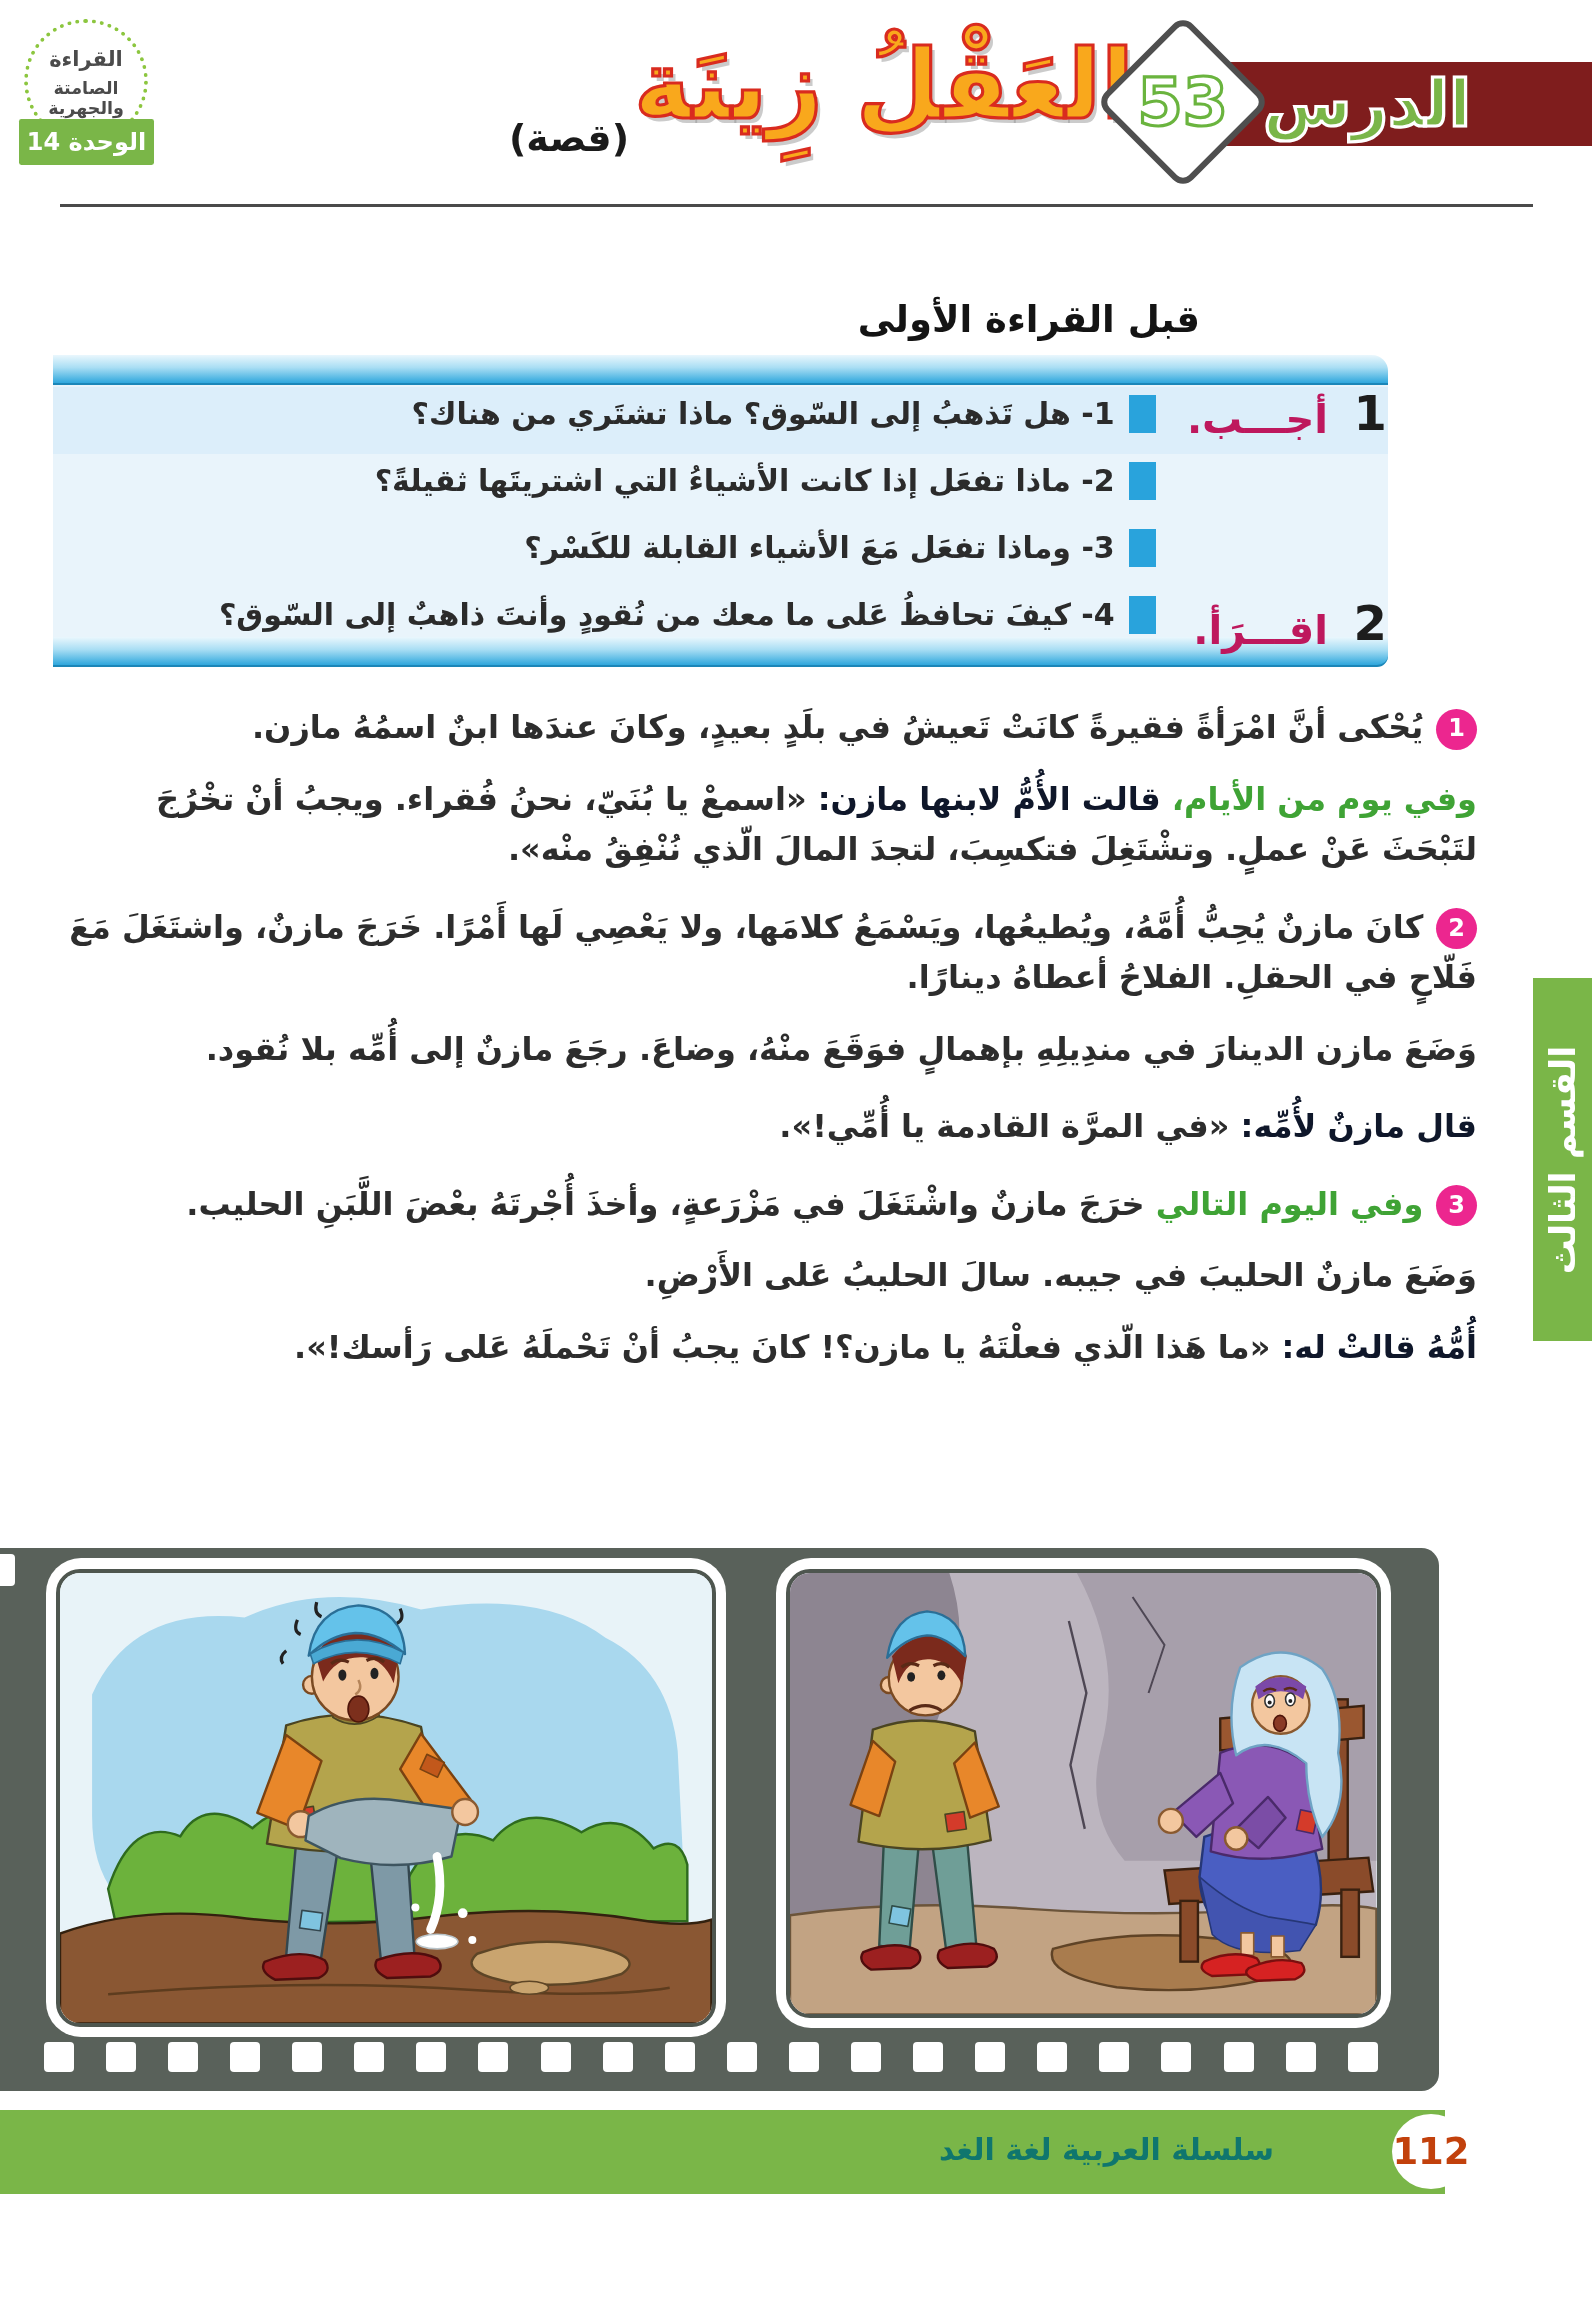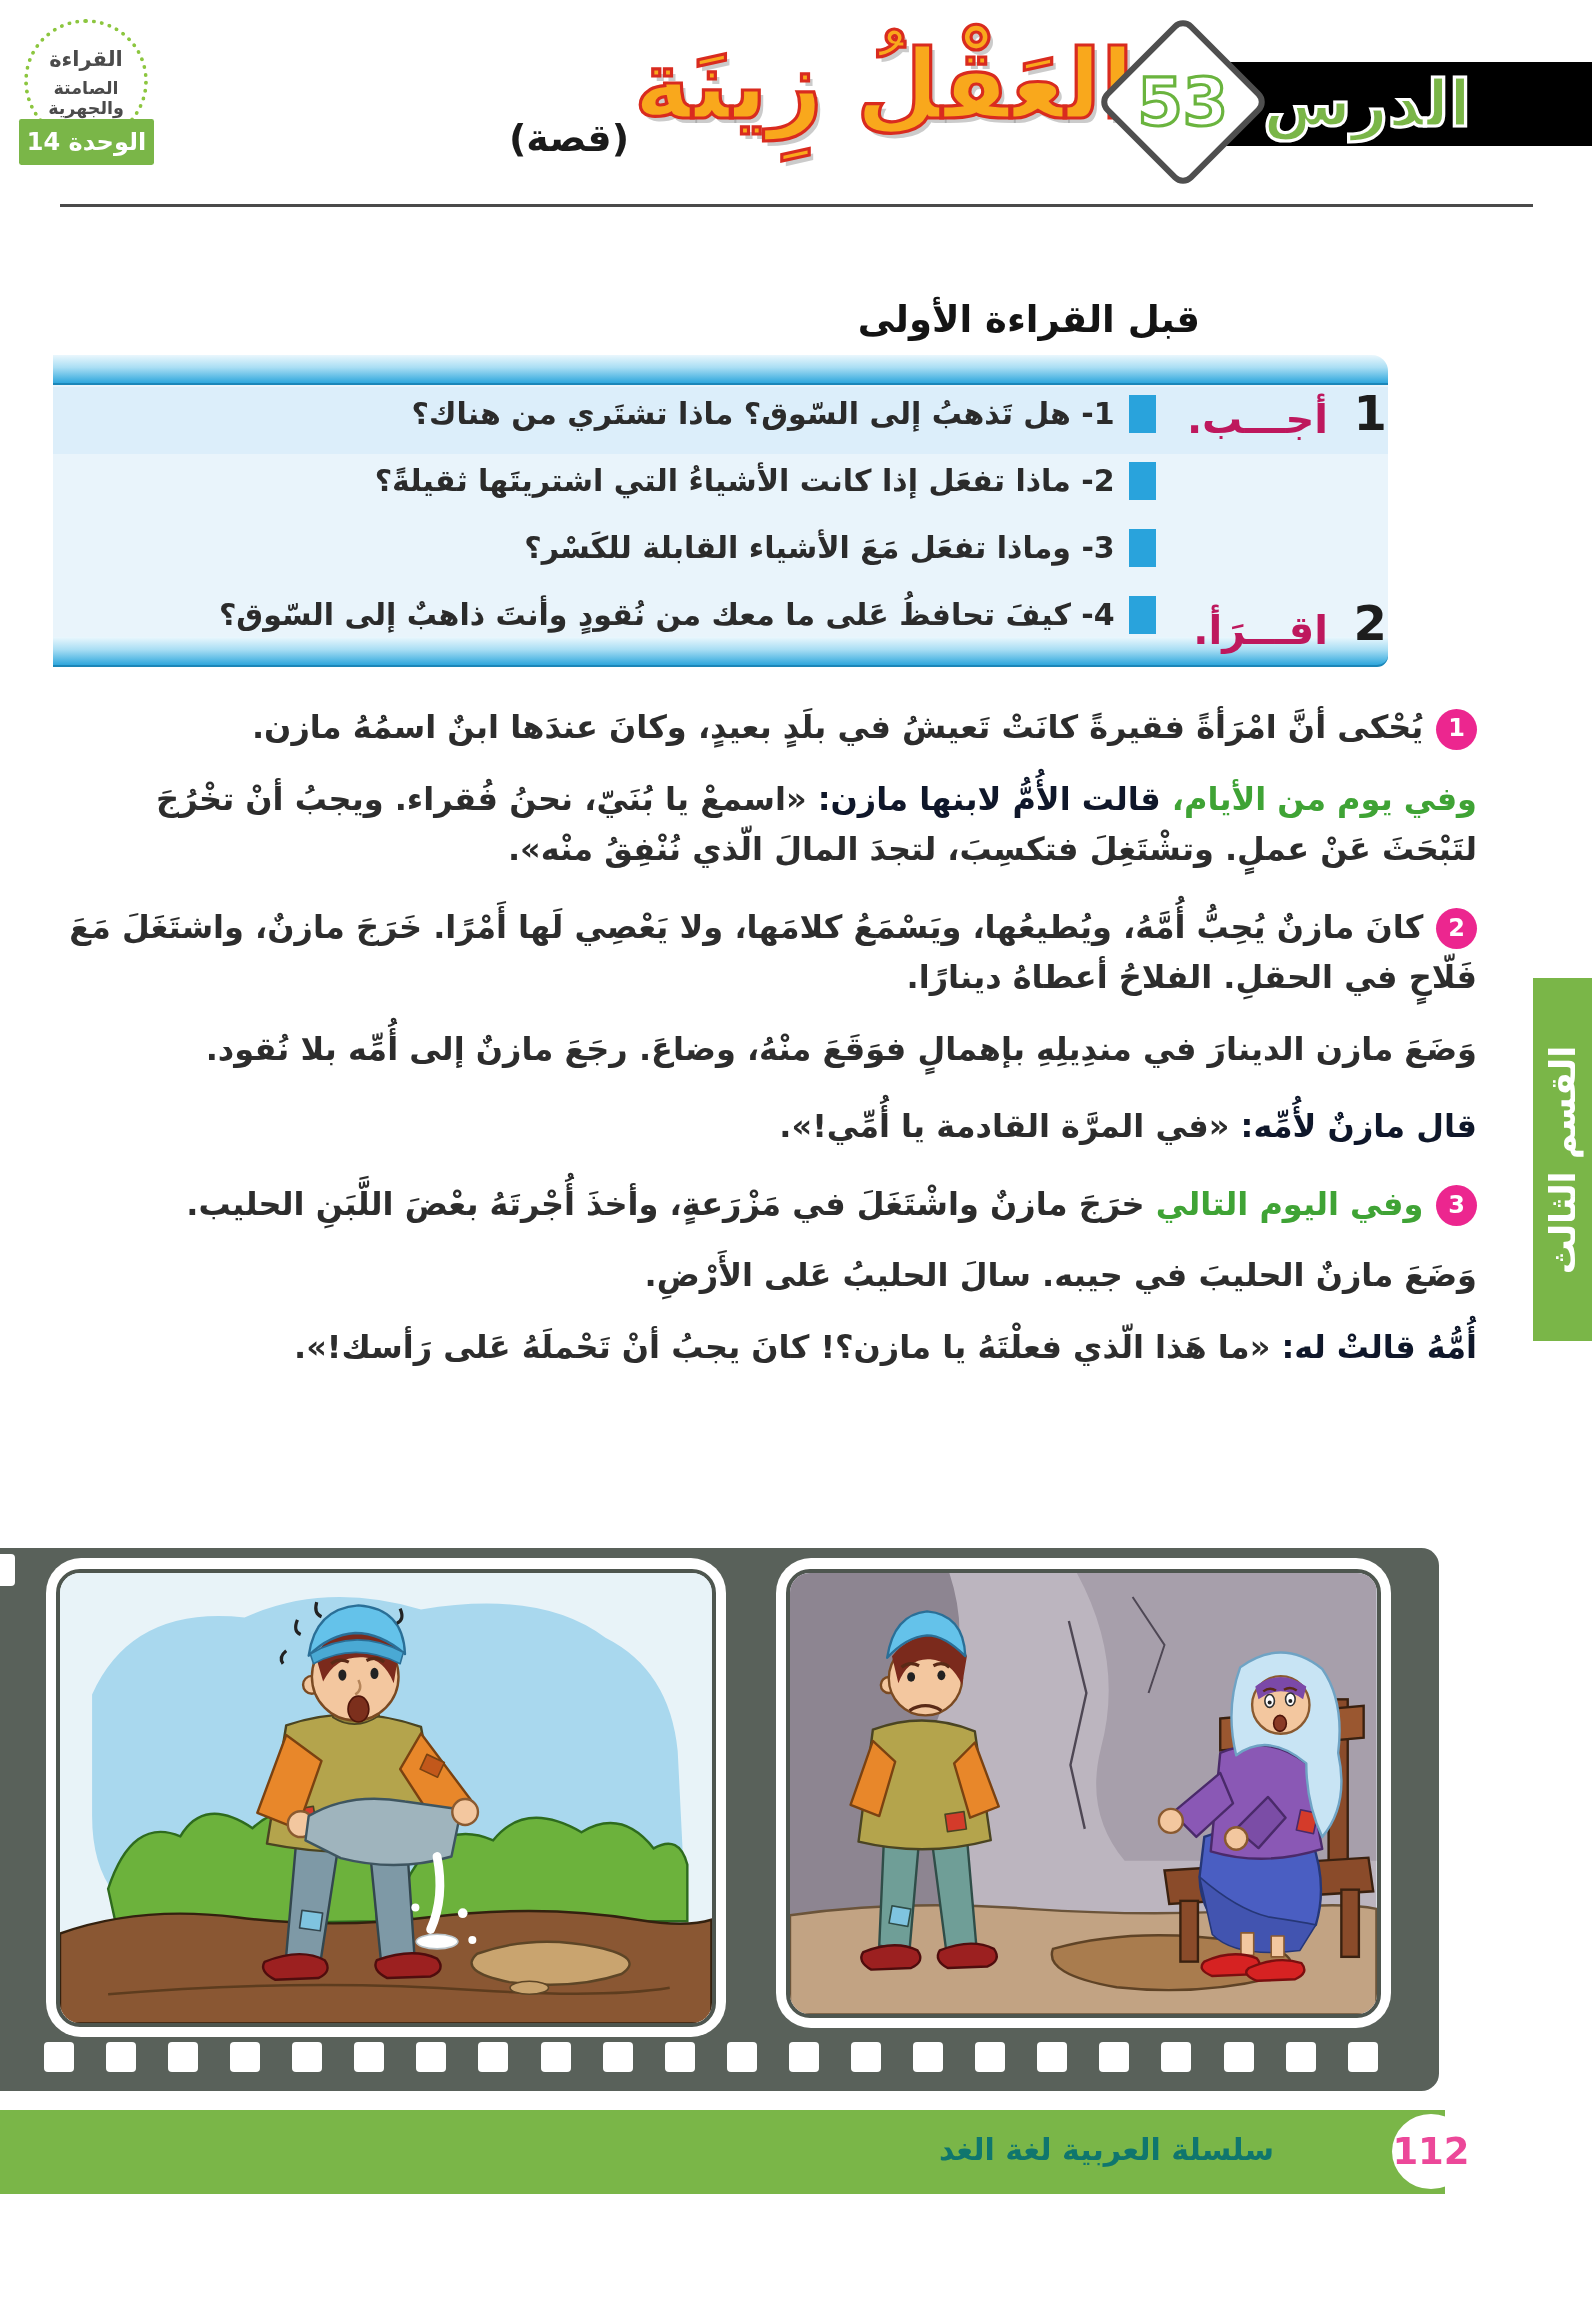--- a/index.html
+++ b/index.html
@@ -23,21 +23,21 @@
   .reading-badge-circle .l1 { font-size: 21px; }
   .reading-badge-circle .l2 { font-size: 17.5px; margin-top: 7px; }
   .unit-badge {
     left: 19px; top: 119px; width: 135px; height: 46px;
     background: #7ab648; z-index: 2; border-radius: 2.4px;
     display: flex; align-items: center; justify-content: center;
     color: #fff; font-weight: bold; font-size: 24px; direction: rtl;
   }
   .lesson-banner {
     left: 1190px; top: 62px; width: 402px; height: 84px;
-    background: #000000; z-index: 1;
+    background: #7f1d1d; z-index: 1;
     display: flex; align-items: center; justify-content: center;
   }
   .lesson-banner .word {
     font-size: 64px; font-weight: bold; color: #7ab648;
     -webkit-text-stroke: 3.2px #ffffff; direction: rtl; margin-right: 48px;
   }
   .lesson-diamond {
     left: 1121px; top: 40px; width: 124px; height: 124px;
     background: #fff; border: 6.4px solid #4f4f4f; border-radius: 14.3px;
     transform: rotate(45deg); z-index: 2;
@@ -127,21 +127,21 @@
   }
 
   
   .footer-bar { left: 0; top: 2110px; width: 1445px; height: 84px; background: #7ab648; }
   .footer-series {
     right: 318px; top: 2132px; font-size: 30px; font-weight: bold; color: #0f766e; direction: rtl;
   }
   .footer-page-circle {
     left: 1392px; top: 2114px; width: 78px; height: 75px; background: #fff; border-radius: 50%;
     display: flex; align-items: center; justify-content: center;
-    font-size: 37px; font-weight: bold; color: #ec4899;
+    font-size: 37px; font-weight: bold; color: #c2410c;
   }
 </style>
 </head>
 <body>
 
 <div id="page">
 
   <div class="abs reading-badge-circle">
     <span class="l1">القراءة</span>
     <span class="l2">الصامتة والجهرية</span>

